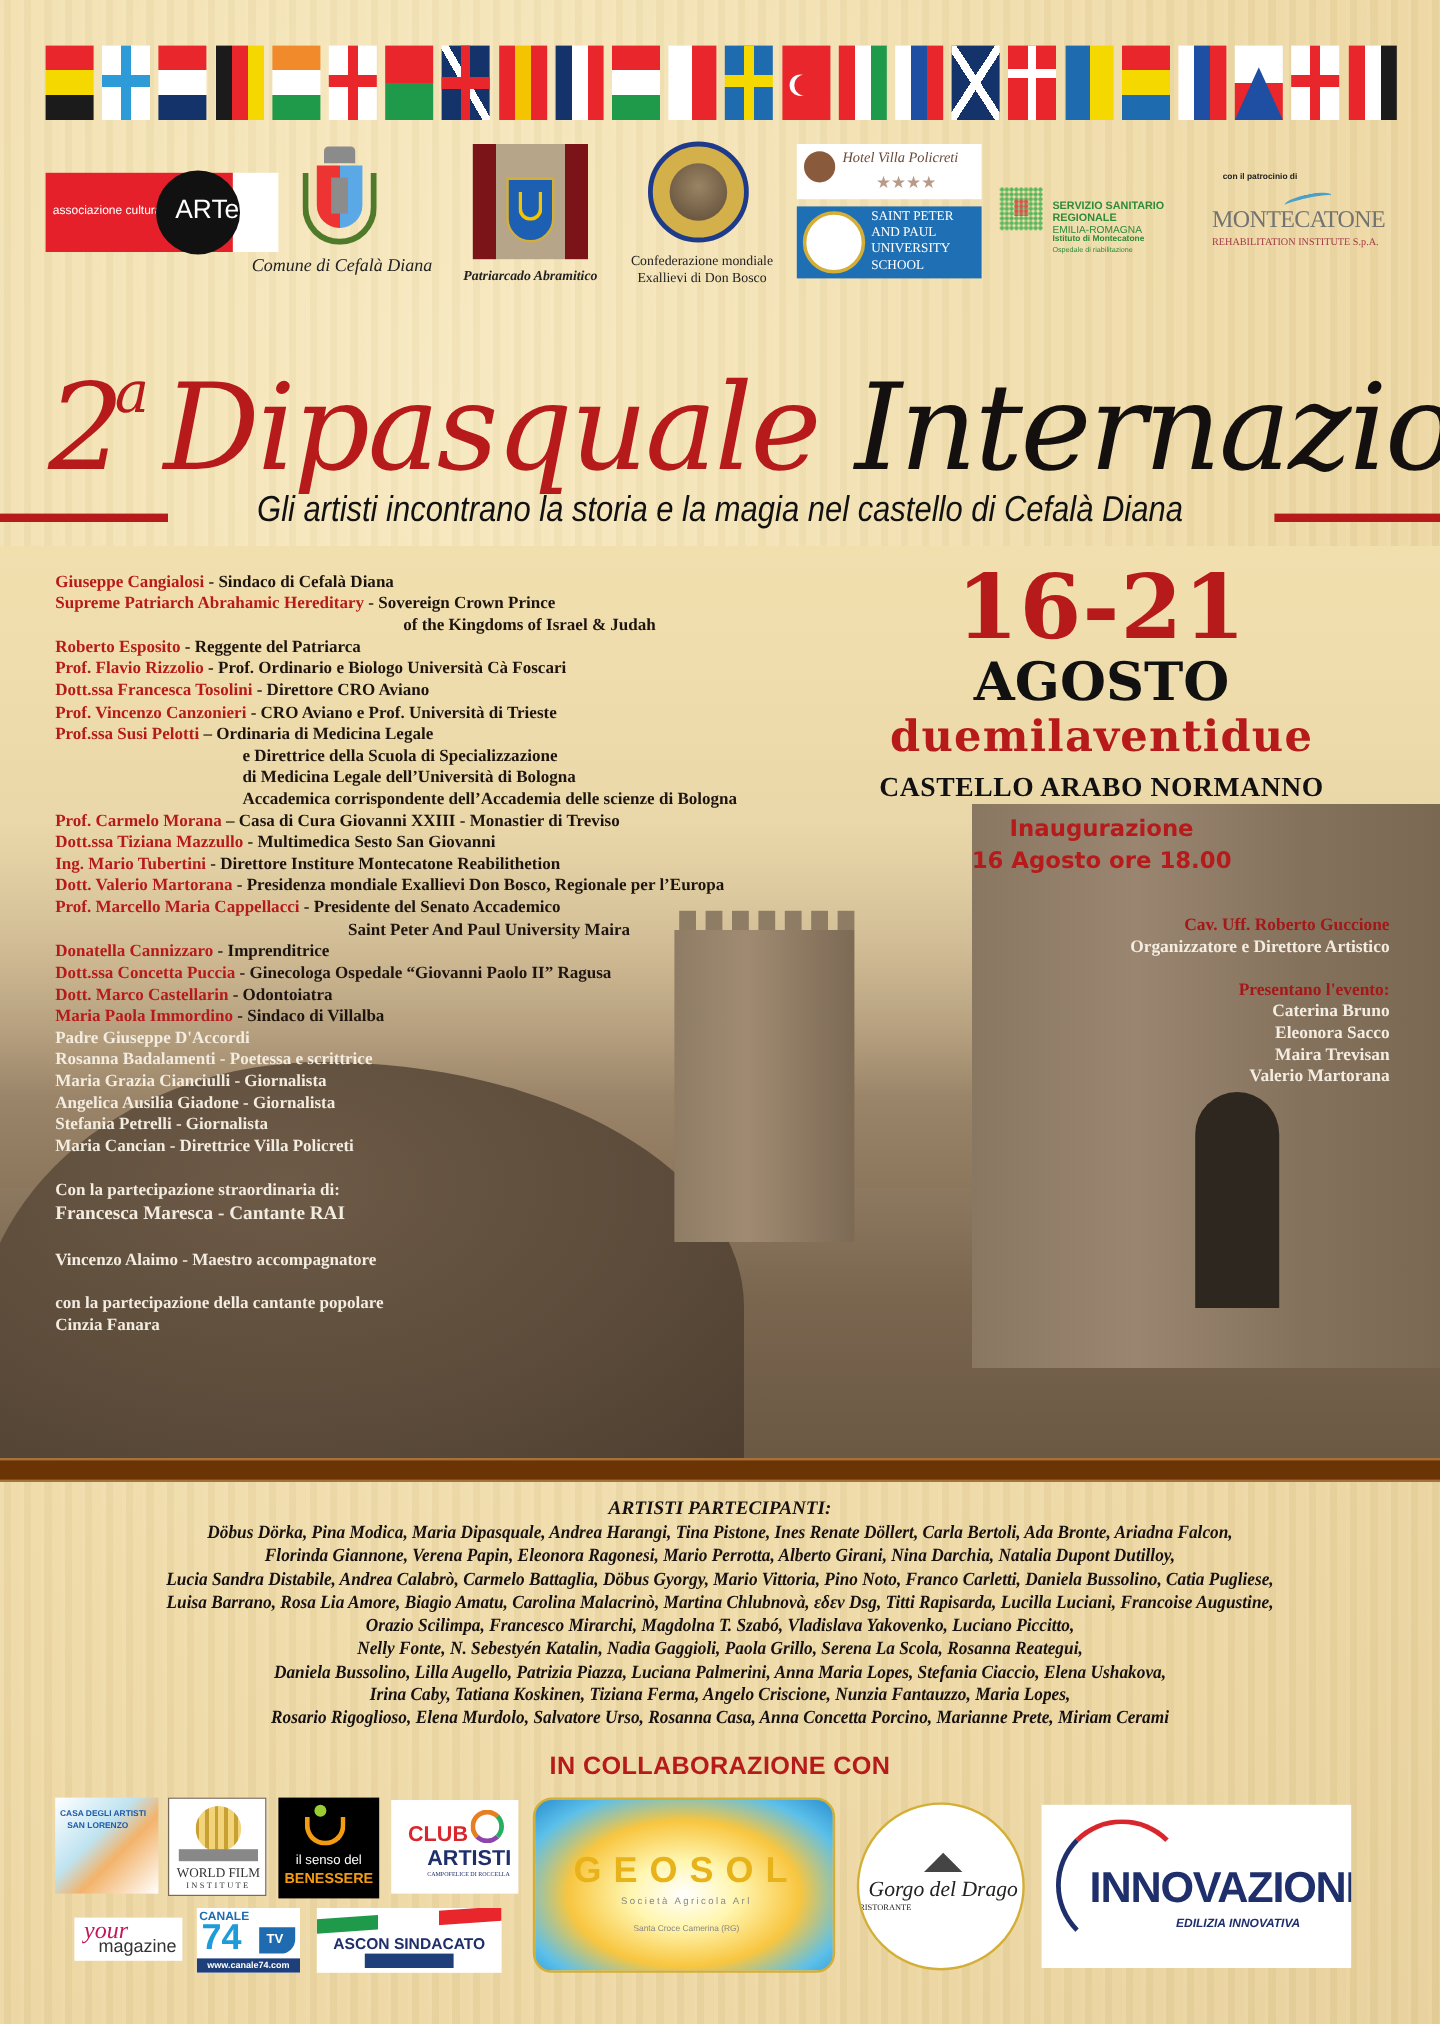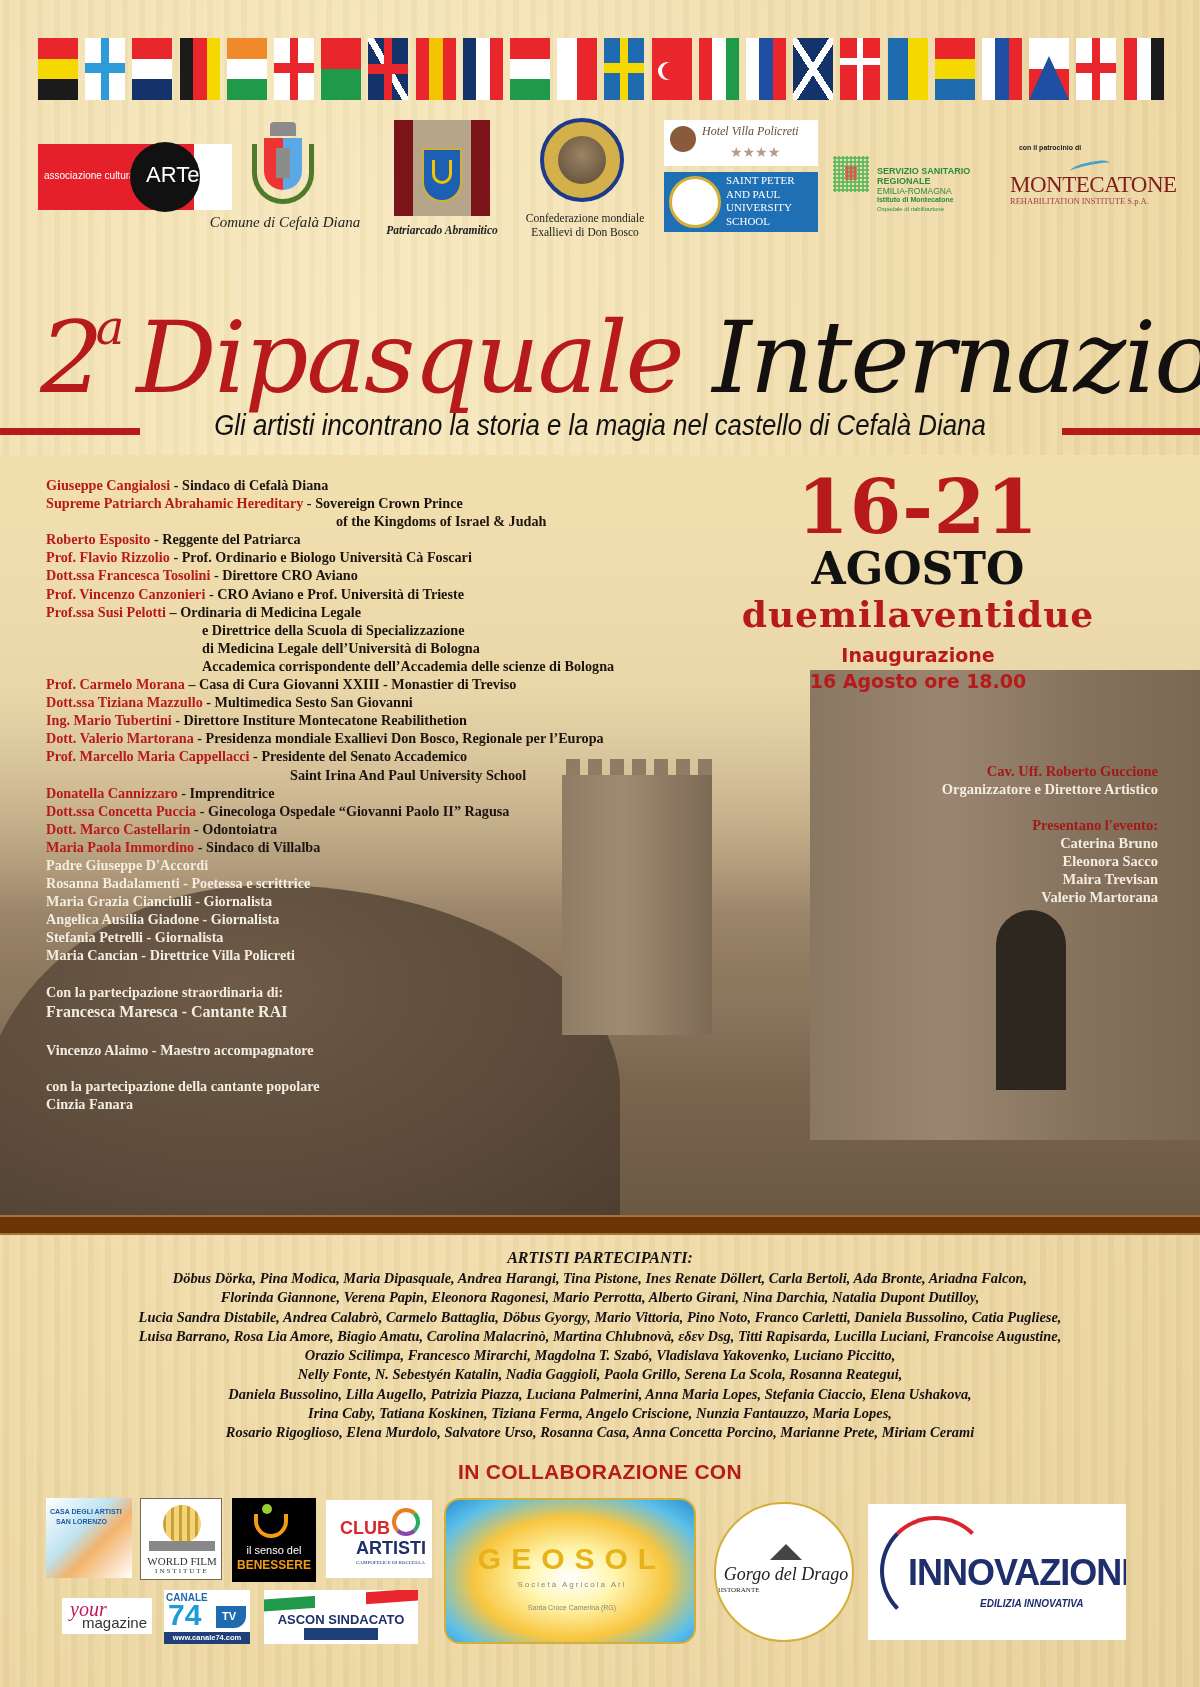--- a/index.html
+++ b/index.html
@@ -180,21 +180,21 @@
   <div style="position:absolute;left:44px;top:10px;font-family:'Liberation Sans',sans-serif;color:#2e8b3a;">
     <div style="font-size:9px;font-weight:bold;">SERVIZIO SANITARIO REGIONALE</div>
     <div style="font-size:8.5px;">EMILIA-ROMAGNA</div>
     <div style="font-size:7px;font-weight:bold;">Istituto di Montecatone</div>
     <div style="font-size:6px;margin-top:3px;">Ospedale di riabilitazione</div>
   </div>
 </div>
 <div class="logo-caption" style="left:1000px;top:144px;width:100px;font-family:'Liberation Sans',sans-serif;font-size:7px;font-weight:bold;">con il patrocinio di</div>
 <div class="logo" style="left:1010px;top:160px;width:160px;height:46px;">
   <div style="position:absolute;left:60px;top:2px;width:40px;height:10px;border-top:3px solid #4aa0c8;border-radius:50% 50% 0 0;transform:rotate(-12deg);"></div>
-  <div style="position:absolute;left:0;top:12px;font-size:23px;color:#7f1d1d;letter-spacing:-0.5px;">MONTECATONE</div>
+  <div style="position:absolute;left:0;top:12px;font-size:20px;color:#737373;letter-spacing:-0.5px;">MONTECATONE</div>
   <div style="position:absolute;left:0;top:36px;font-size:8.5px;color:#a33a4a;white-space:nowrap;">REHABILITATION INSTITUTE S.p.A.</div>
 </div>
 
 <div class="title">
   <span class="t-red">2</span><sup class="t-red">a</sup><span class="t-red">Dipasquale</span>
   <span class="t-black">Internazionale</span>
   
 </div>
 
 <div class="subtitle-row">
@@ -231,21 +231,21 @@
     <div class="guest-line"><span class="g-name">Prof. Vincenzo Canzonieri</span><span class="g-role"> - CRO Aviano e  Prof. Università di Trieste</span></div>
     <div class="guest-line"><span class="g-name">Prof.ssa Susi Pelotti</span><span class="g-role"> – Ordinaria di Medicina Legale</span></div>
     <div class="guest-line"><span class="g-cont" style="padding-left: 156px;">e Direttrice della Scuola di Specializzazione</span></div>
     <div class="guest-line"><span class="g-cont" style="padding-left: 156px;">di Medicina Legale dell’Università di Bologna</span></div>
     <div class="guest-line"><span class="g-cont" style="padding-left: 156px;">Accademica corrispondente dell’Accademia delle scienze di Bologna</span></div>
     <div class="guest-line"><span class="g-name">Prof. Carmelo Morana</span><span class="g-role"> – Casa di Cura Giovanni XXIII  - Monastier di Treviso</span></div>
     <div class="guest-line"><span class="g-name">Dott.ssa Tiziana Mazzullo</span><span class="g-role"> - Multimedica Sesto San Giovanni</span></div>
     <div class="guest-line"><span class="g-name">Ing. Mario Tubertini</span><span class="g-role"> - Direttore Institure Montecatone Reabilithetion</span></div>
     <div class="guest-line"><span class="g-name">Dott. Valerio Martorana</span><span class="g-role"> - Presidenza mondiale Exallievi Don Bosco, Regionale per l’Europa</span></div>
     <div class="guest-line"><span class="g-name">Prof. Marcello Maria Cappellacci</span><span class="g-role"> - Presidente del Senato Accademico</span></div>
-    <div class="guest-line"><span class="g-cont" style="padding-left: 244px;">Saint Irina And Paul University School</span></div>
+    <div class="guest-line"><span class="g-cont" style="padding-left: 244px;">Saint Peter And Paul University Maira</span></div>
     <div class="guest-line"><span class="g-name">Donatella Cannizzaro</span><span class="g-role"> - Imprenditrice</span></div>
     <div class="guest-line"><span class="g-name">Dott.ssa Concetta Puccia</span><span class="g-role"> - Ginecologa Ospedale “Giovanni Paolo II” Ragusa</span></div>
     <div class="guest-line"><span class="g-name">Dott. Marco Castellarin</span><span class="g-role"> - Odontoiatra</span></div>
     <div class="guest-line"><span class="g-name">Maria Paola Immordino</span><span class="g-role"> - Sindaco di Villalba</span></div>
     <div class="guest-line g-white">Padre Giuseppe D'Accordi</div>
     <div class="guest-line g-white">Rosanna Badalamenti - Poetessa e scrittrice</div>
     <div class="guest-line g-white">Maria Grazia Cianciulli - Giornalista</div>
     <div class="guest-line g-white">Angelica Ausilia Giadone - Giornalista</div>
     <div class="guest-line g-white">Stefania Petrelli - Giornalista</div>
     <div class="guest-line g-white">Maria Cancian - Direttrice Villa Policreti</div>
@@ -256,20 +256,21 @@
     <div class="guest-line g-white">Vincenzo Alaimo  - Maestro accompagnatore</div>
     <div class="gap"></div>
     <div class="guest-line g-white">con la partecipazione della cantante popolare</div>
     <div class="guest-line g-white">Cinzia Fanara</div>
   </div>
 
 <div class="date-block">
   <div class="date-range">16-21</div>
   <div class="date-month">AGOSTO</div>
   <div class="date-year">duemilaventidue</div>
+  <div class="venue">CASTELLO ARABO NORMANNO</div>
   <div class="inaug" style="margin-top:6px;">Inaugurazione</div>
   <div class="inaug">16 Agosto ore 18.00</div>
 </div>
 
 <div class="org-block" id="org">
   <div class="org-name">Cav. Uff. Roberto Guccione</div>
   <div class="org-role">Organizzatore e Direttore Artistico</div>
   <div class="pres-label">Presentano l'evento:</div>
 <div class="pres-name">Caterina Bruno</div>
     <div class="pres-name">Eleonora Sacco</div>

